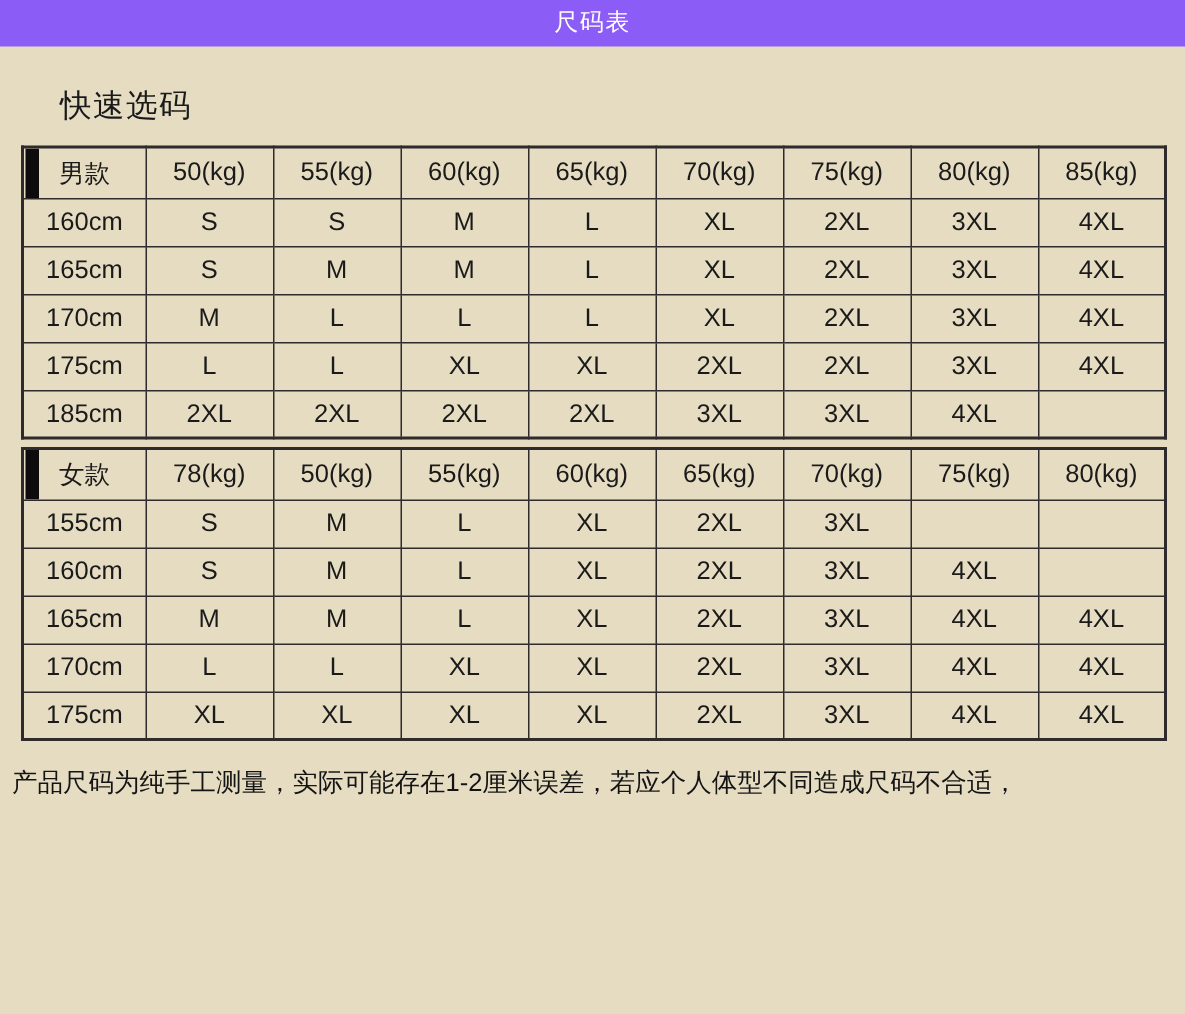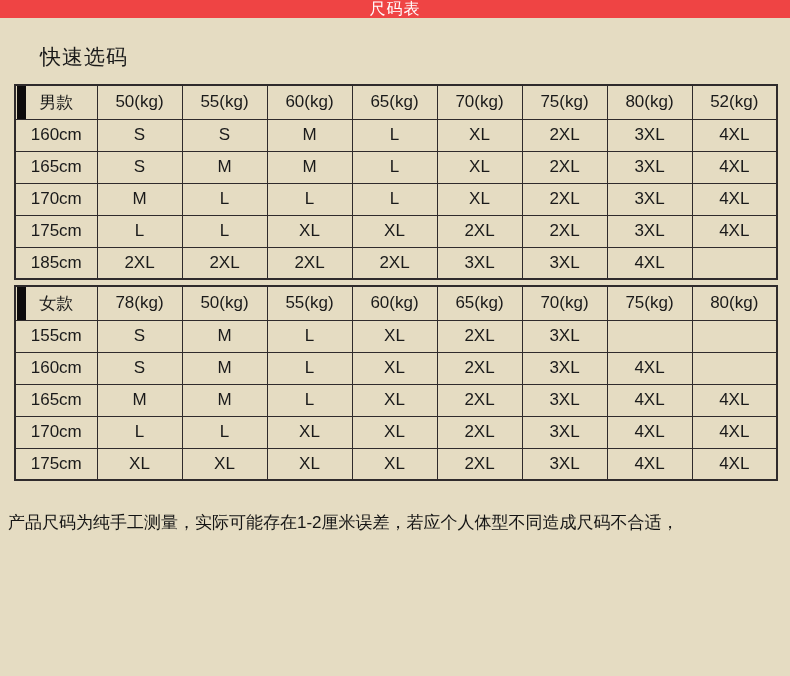--- a/index.html
+++ b/index.html
@@ -6,22 +6,22 @@
   html, body { margin: 0; padding: 0; }
   body {
     width: 790px;
     height: 676px;
     background: #e5dcc2;
     font-family: "Liberation Sans", "DejaVu Sans", sans-serif;
     color: #1a1a1a;
     overflow: hidden;
   }
   .title-bar {
-    height: 18px;
-    background: #ef4444;
+    height: 31px;
+    background: #8b5cf6;
     color: #ffffff;
     display: flex;
     align-items: center;
     justify-content: center;
     font-size: 16px;
     letter-spacing: 1px;
   }
   .heading {
     font-size: 21px;
     font-weight: normal;
@@ -50,21 +50,21 @@
   .marker {
     position: absolute;
     left: 1px;
     top: 0;
     bottom: 0;
     width: 9px;
     background: #0d0b0c;
   }
   .women-table { margin-top: 5px; }
   .footer {
-    margin: 29px 8px 0 8px;
+    margin: 15px 8px 0 8px;
     font-size: 17px;
     line-height: 1.55;
     color: #141414;
   }
 </style>
 </head>
 <body>
 
 <div class="title-bar">
   <span>尺码表</span>
@@ -88,21 +88,21 @@
       <thead>
         <tr>
           <th class="section-cell"><span class="marker"></span><span>男款</span></th>
           <th>50(kg)</th>
           <th>55(kg)</th>
           <th>60(kg)</th>
           <th>65(kg)</th>
           <th>70(kg)</th>
           <th>75(kg)</th>
           <th>80(kg)</th>
-          <th>52(kg)</th>
+          <th>85(kg)</th>
         </tr>
       </thead>
       <tbody>
         <tr>
           <td>160cm</td>
           <td>S</td>
           <td>S</td>
           <td>M</td>
           <td>L</td>
           <td>XL</td>

